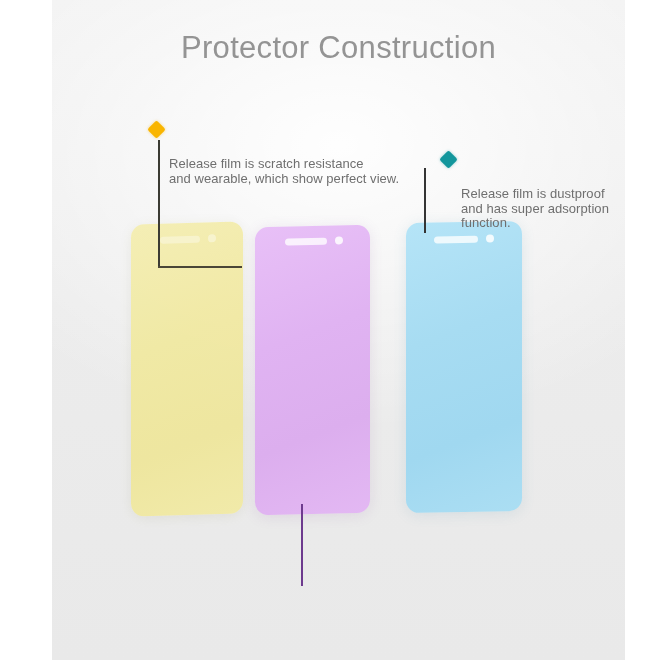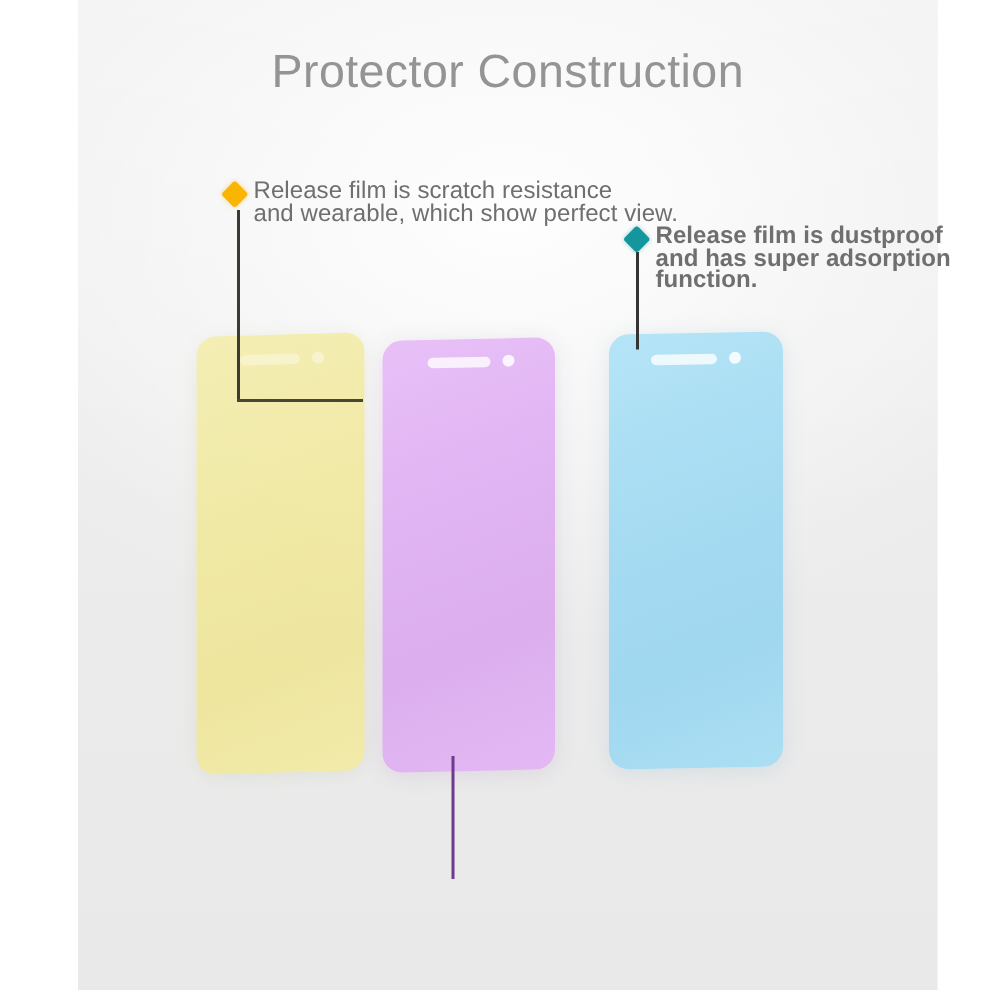--- a/index.html
+++ b/index.html
@@ -156,31 +156,32 @@
   }
   .diamond {
     flex: 0 0 auto;
     width: 13px;
     height: 13px;
     margin-top: 2px;
     transform: rotate(45deg);
     border-radius: 2px;
   }
   .callout-text {
-    font-size: 16px;
+    font-size: 13px;
     line-height: 14.5px;
     color: #6f6f6f;
     white-space: pre-line;
     letter-spacing: 0.05px;
+    margin-top: 36px;
   }
 
   #callout-1 { left: 150px; top: 121px; }
   #callout-1 .diamond { background: #f9b500; box-shadow: 0 0 3px rgba(249,181,0,0.5); }
 
-  #callout-2 { left: 418px; top: 151px; font-weight: bold; }
+  #callout-2 { left: 442px; top: 151px; }
   #callout-2 .diamond { background: #13969c; box-shadow: 0 0 3px rgba(19,150,156,0.45); }
 
   #callout-3 { left: 293px; top: 579px; }
   #callout-3 .diamond { background: #9108cf; box-shadow: 0 0 3px rgba(145,8,207,0.45); }
 </style>
 </head>
 <body>
 
 <div id="stage">
 

